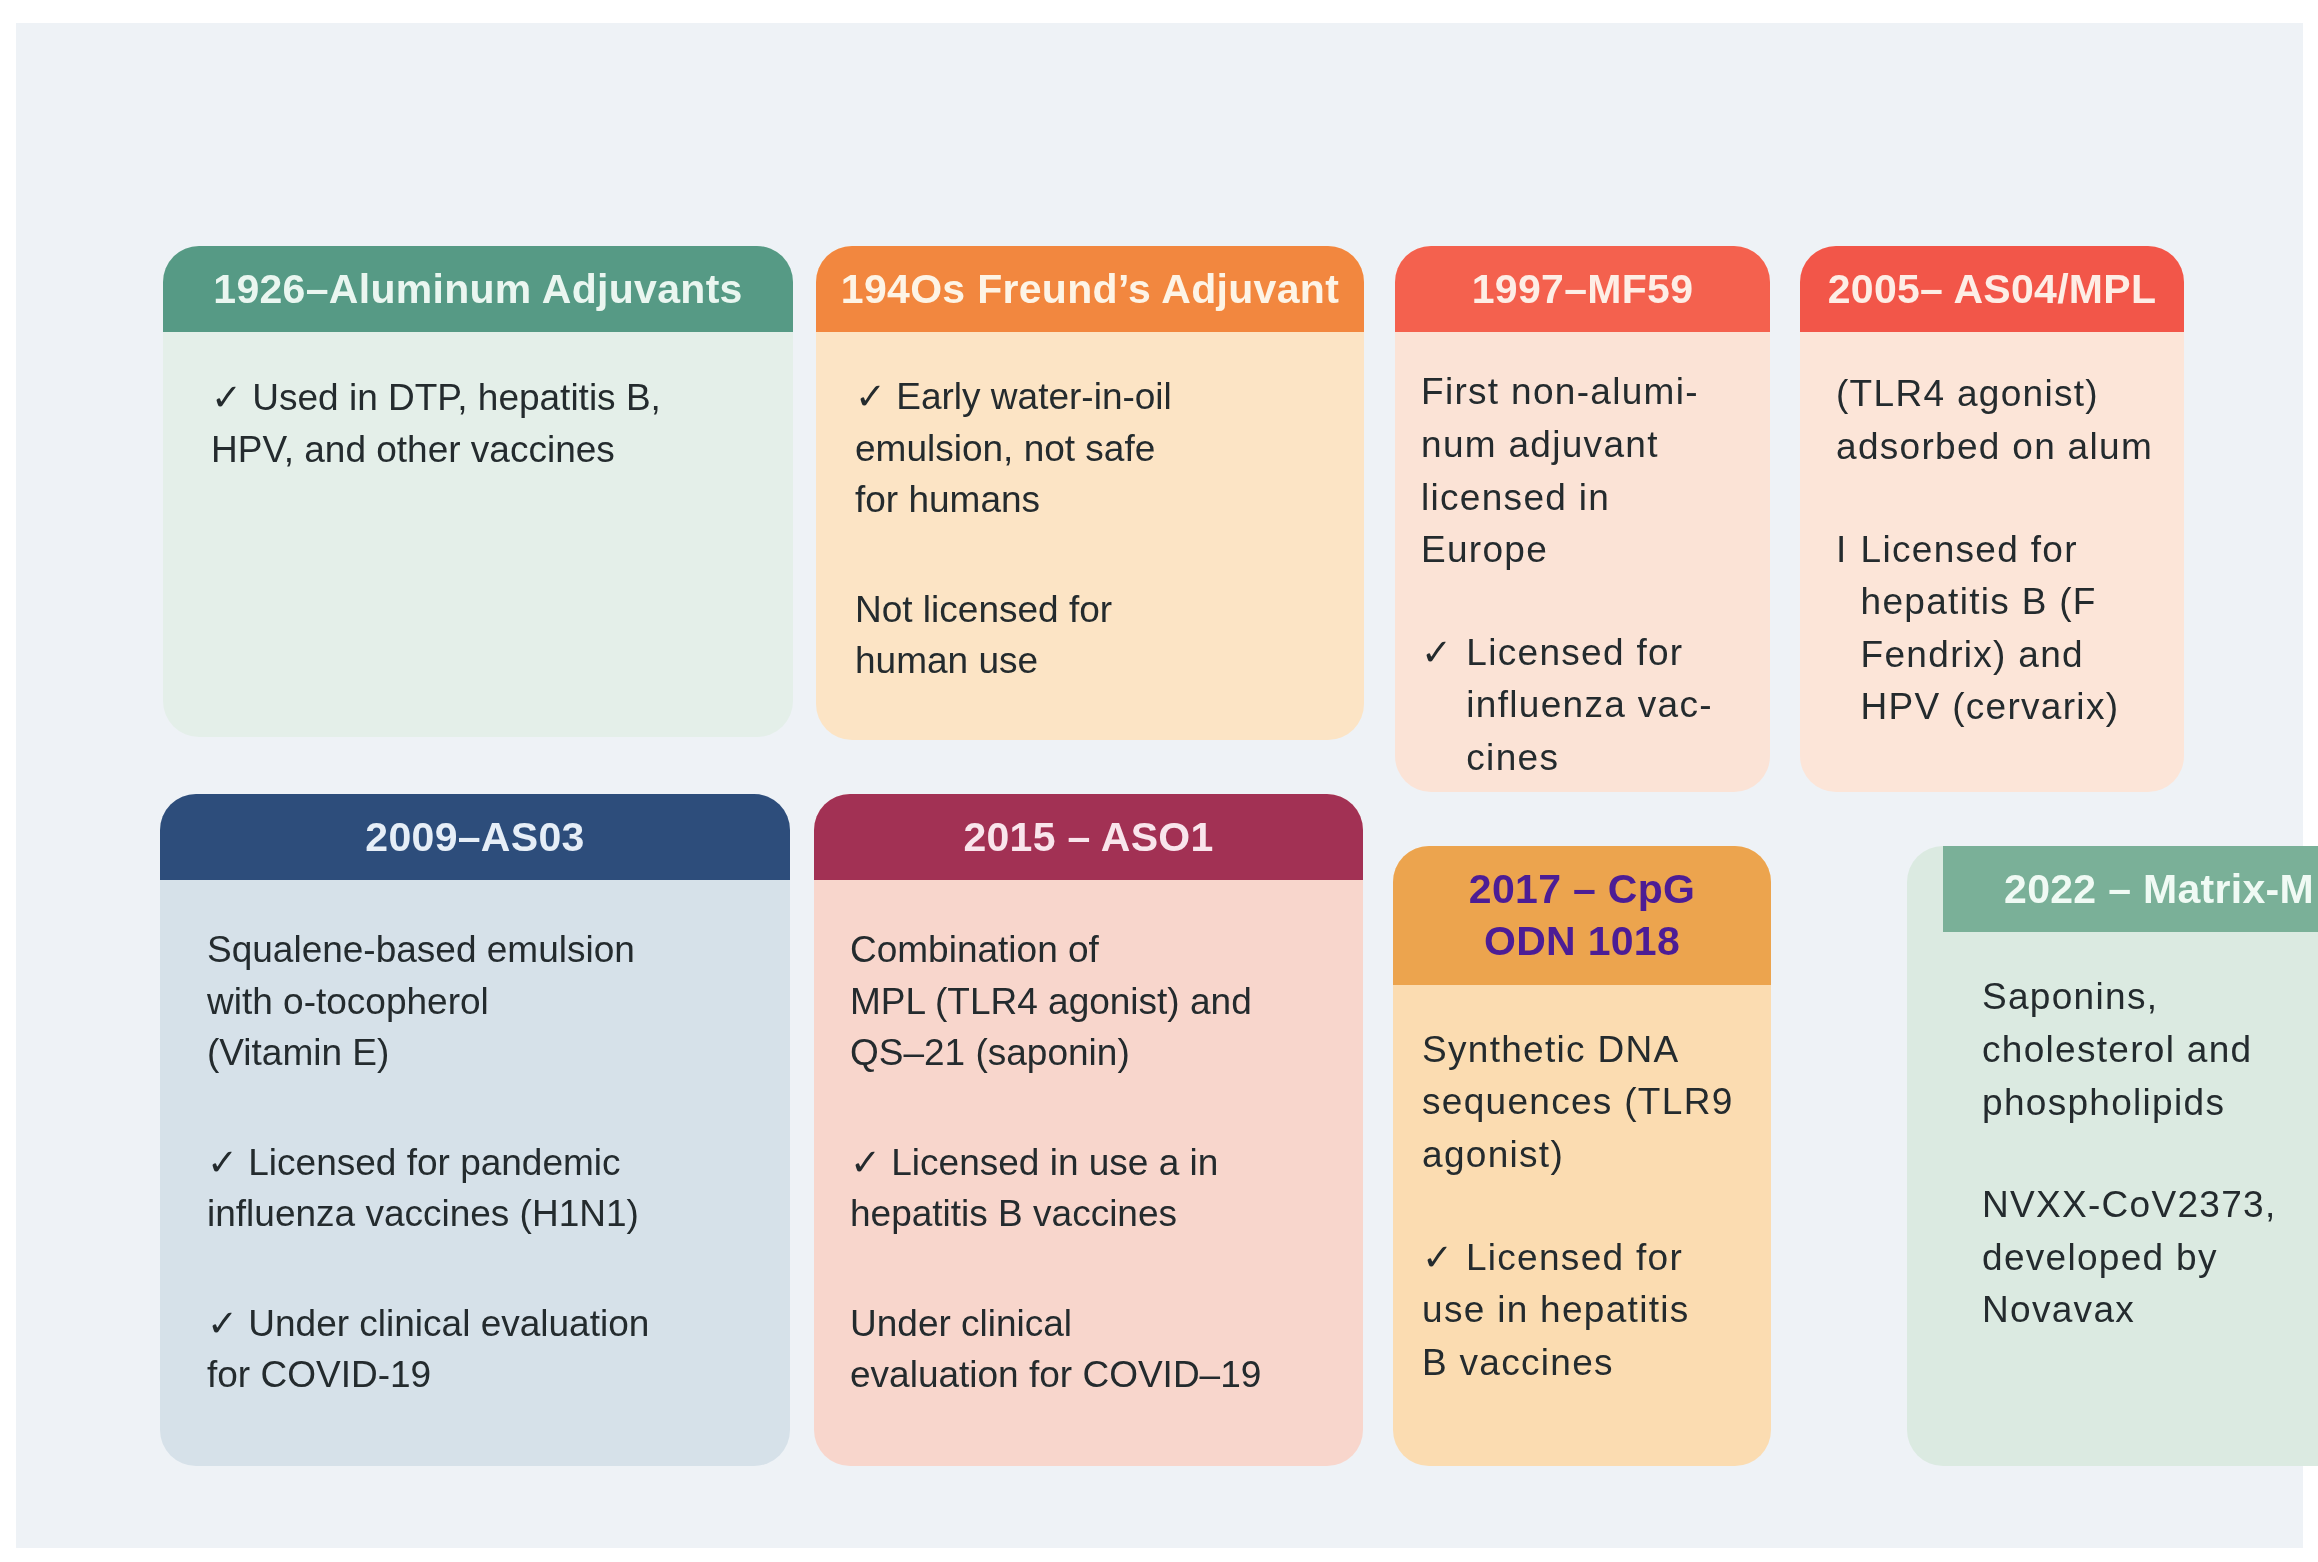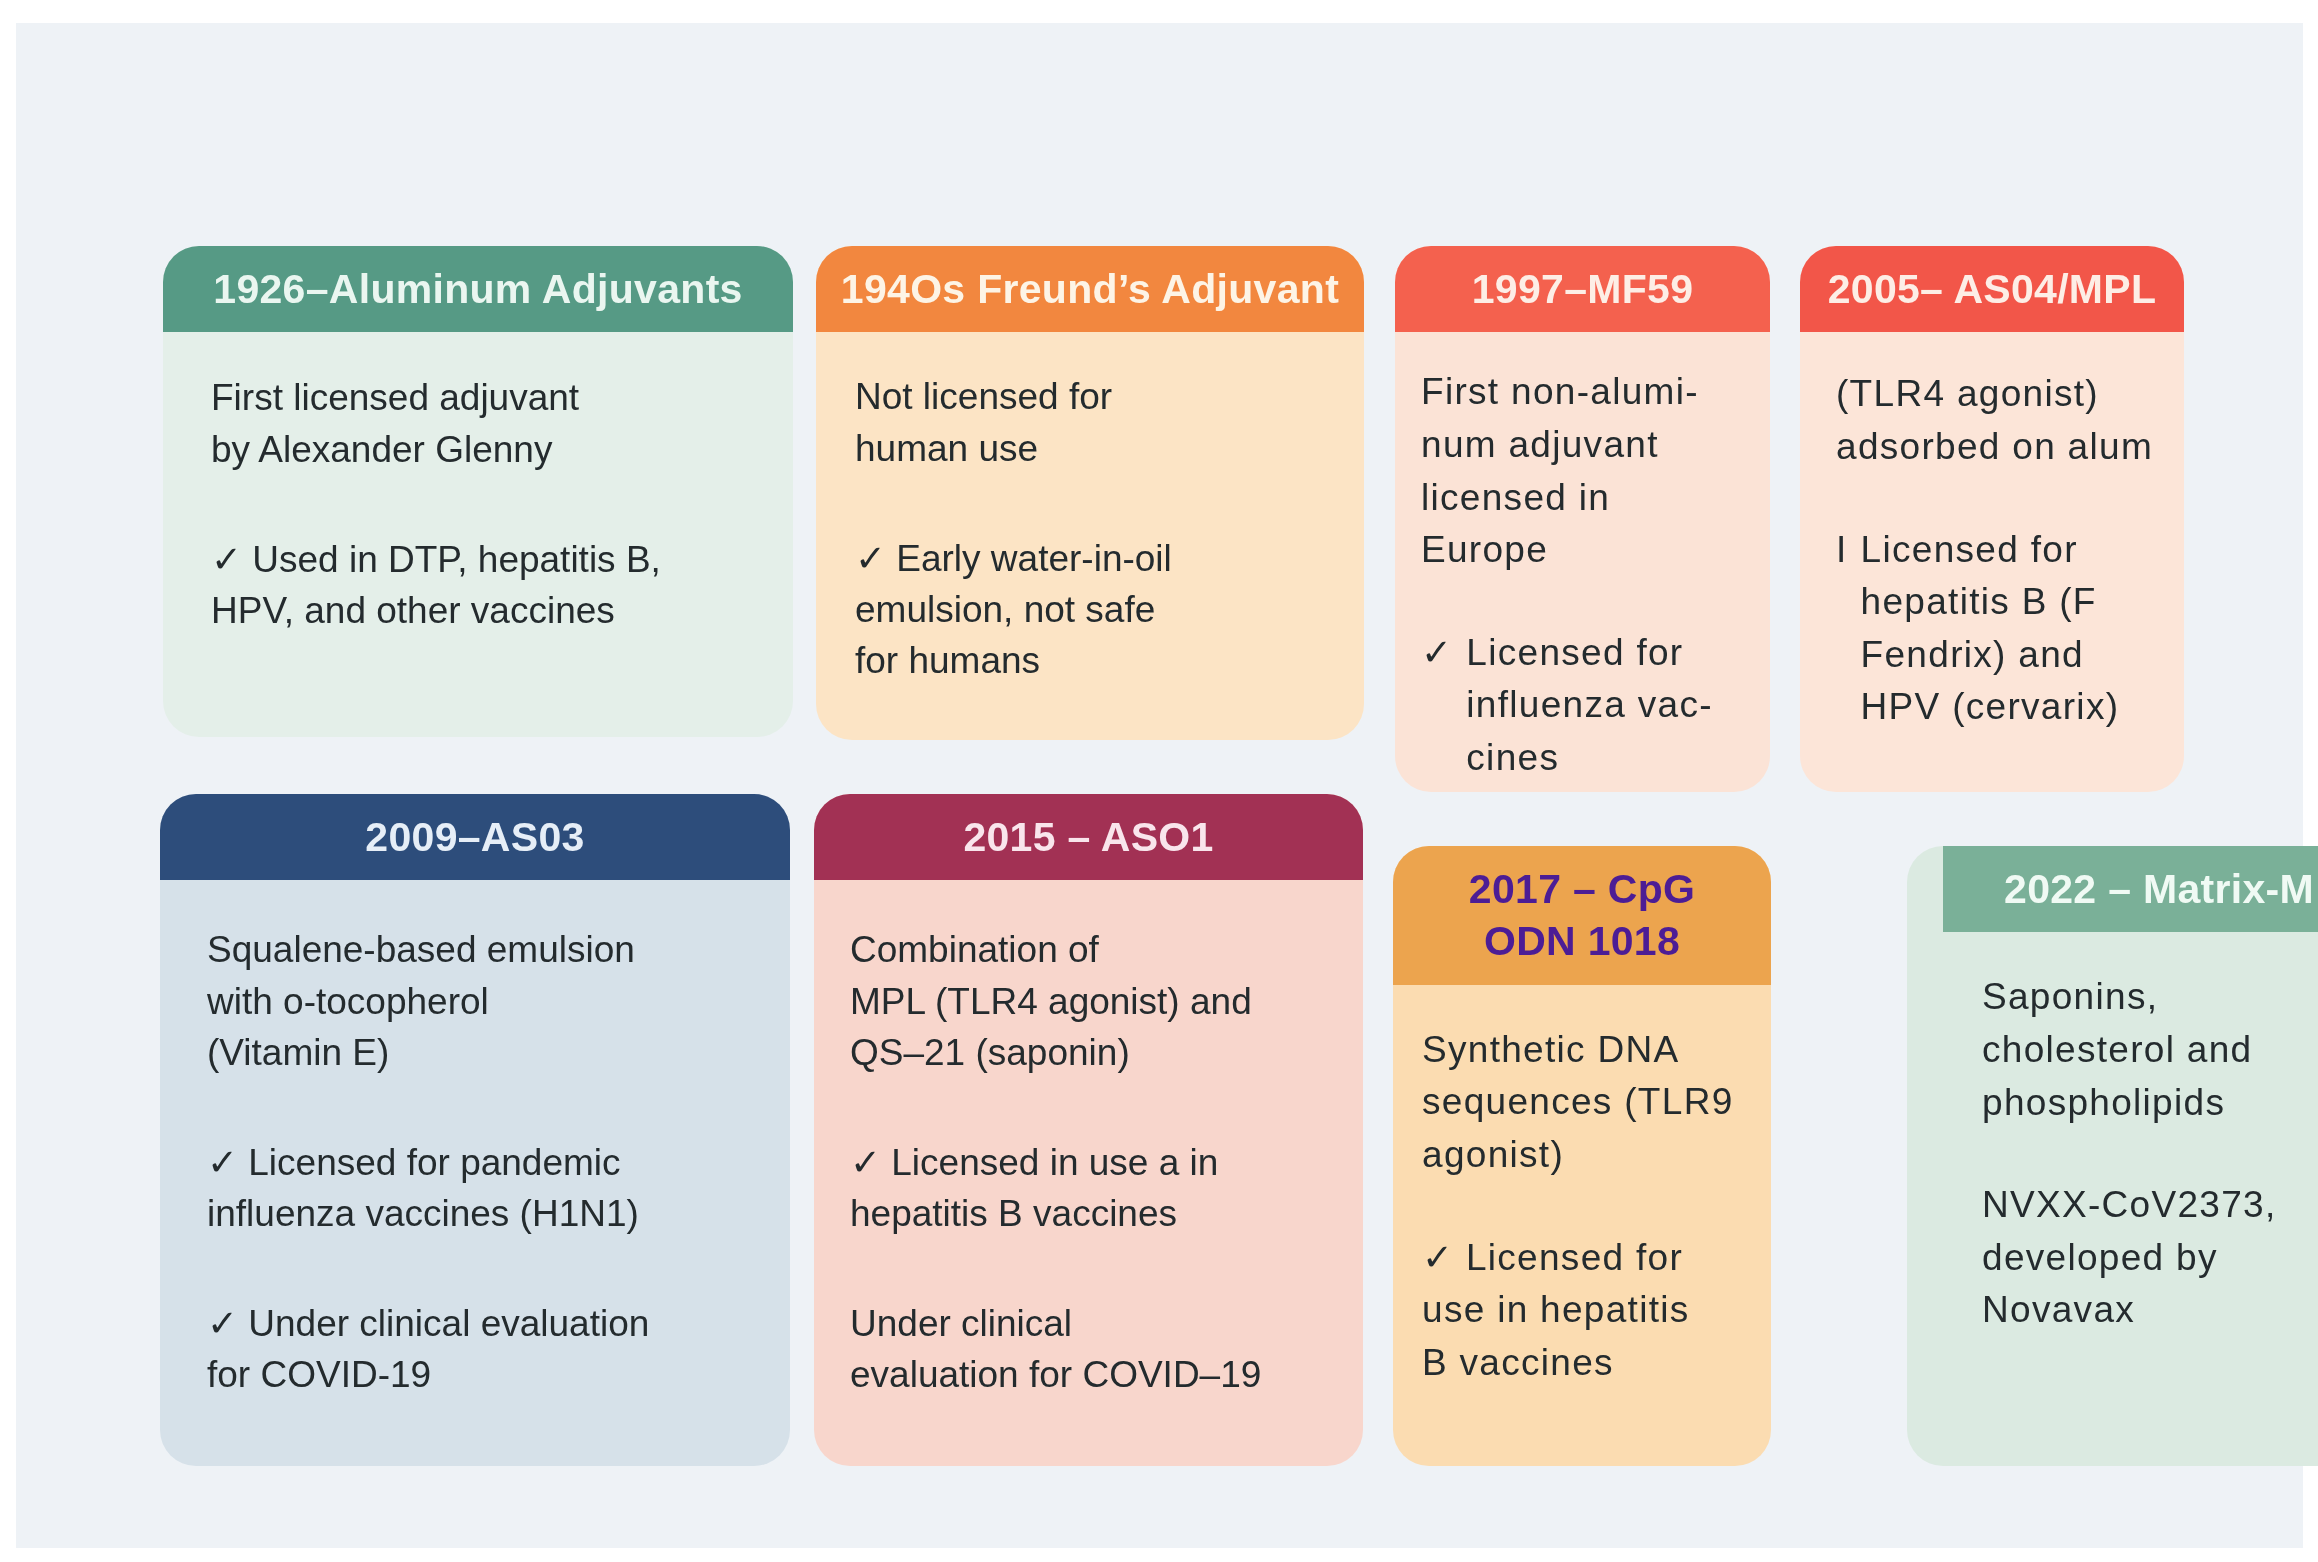--- a/index.html
+++ b/index.html
@@ -49,35 +49,33 @@
   .c8 .bdy{padding:39px 26px 0 39px;}
 </style>
 </head>
 <body style="color: rgb(36, 43, 46);">
 
 <div id="canvas">
 
   <div class="card c1" style="background-color: rgb(228, 239, 233);">
     <div class="hdr" style="background-color: rgb(86, 154, 133); color: rgb(234, 246, 240);">1926–Aluminum Adjuvants</div>
     <div class="bdy">
-      <div class="block">First licensed adjuvant
-by Alexander Glenny</div>
       <div class="block">✓ Used in DTP, hepatitis B,
 HPV, and other vaccines</div>
     </div>
   </div>
 
   <div class="card c2" style="background-color: rgb(252, 228, 197);">
     <div class="hdr" style="background-color: rgb(242, 135, 63); color: rgb(253, 244, 230);">194Os Freund’s Adjuvant</div>
     <div class="bdy">
-      <div class="block">Not licensed for
-human use</div>
       <div class="block">✓ Early water-in-oil
 emulsion, not safe
 for humans</div>
+      <div class="block">Not licensed for
+human use</div>
     </div>
   </div>
 
   <div class="card c3 geo" style="background-color: rgb(251, 227, 214);">
     <div class="hdr" style="background-color: rgb(244, 97, 78); color: rgb(253, 238, 230);">1997–MF59</div>
     <div class="bdy">
       <div class="block">First non-alumi-
 num adjuvant
 licensed in
 Europe</div>

